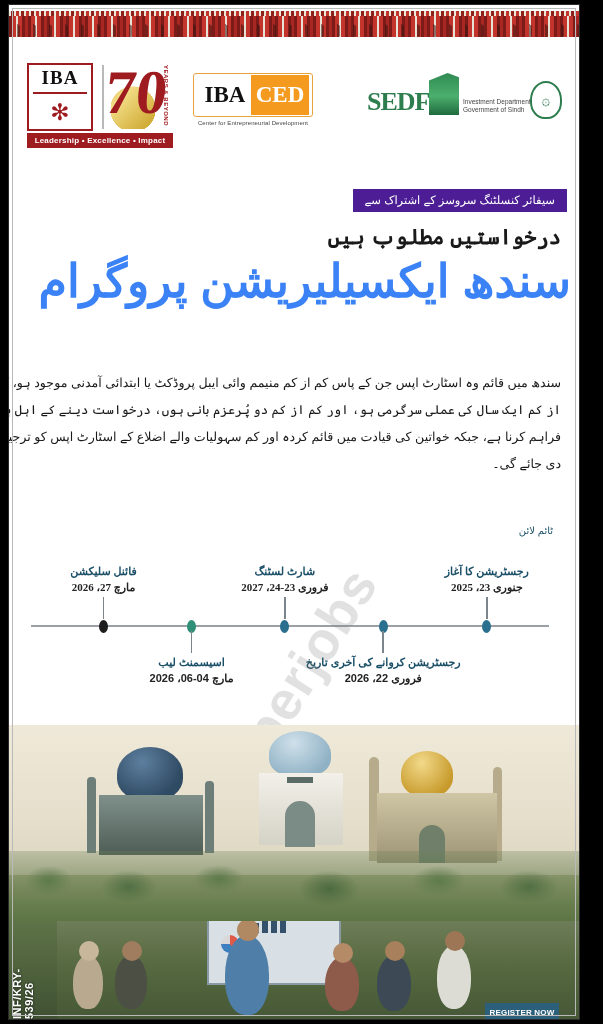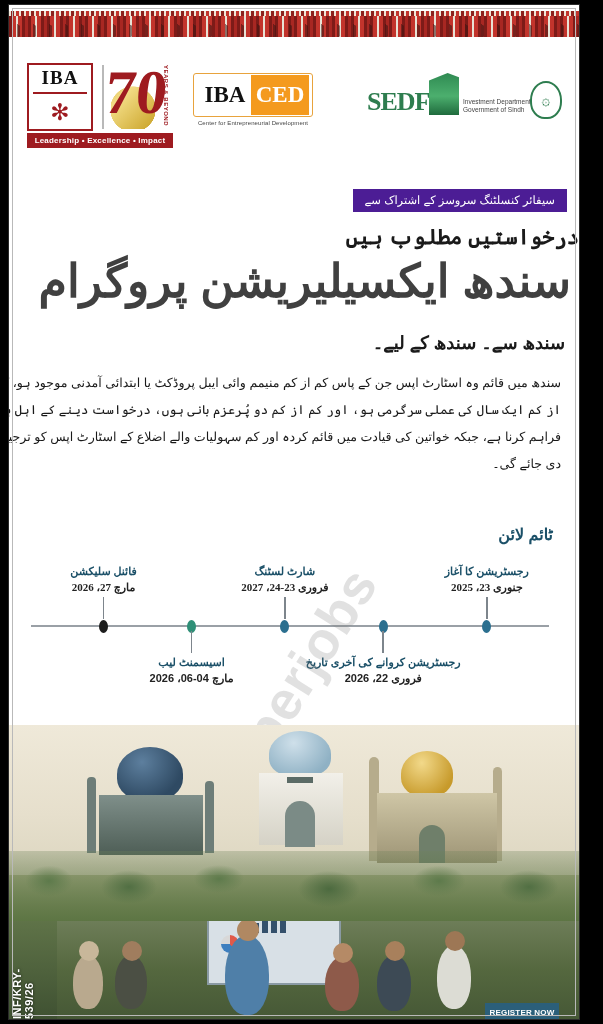--- a/index.html
+++ b/index.html
@@ -66,32 +66,32 @@
   .sedf .ftxt1{position:absolute;left:96px;top:4px;font-size:10.5px;font-weight:bold;color:#1a1a1a;line-height:11.5px;width:92px;}
   .sedf .ftxt2{position:absolute;left:96px;top:29px;font-size:6.5px;color:#444;line-height:8px;width:92px;}
   .sedf .crest{position:absolute;left:163px;top:12px;width:32px;height:38px;border:2px solid #2e7d4f;border-radius:50% 50% 45% 45%;box-sizing:border-box;color:#2e7d4f;font-size:15px;text-align:center;line-height:34px;}
 
   
   .body{position:absolute;left:0;right:0;top:150px;bottom:0;background:#fff;}
   .bodytop{position:absolute;left:0;right:0;top:0;height:430px;background:#fff;}
 
   .collab{position:absolute;right:12px;top:34px;background:#4c1d95;color:#fff;
      font-size:11.5px;padding:4px 12px 5px;direction:rtl;letter-spacing:.2px;white-space:nowrap;}
-  .wanted{position:absolute;right:0;top:70px;font-size:21px;color:#1a1a1a;direction:rtl;font-weight:bold;white-space:nowrap;}
+  .wanted{position:absolute;right:18px;top:70px;font-size:21px;color:#1a1a1a;direction:rtl;font-weight:bold;white-space:nowrap;}
   .headline{position:absolute;right:8px;top:95px;left:10px;text-align:right;direction:rtl;
-     font-size:46px;line-height:62px;font-weight:bold;color:#404040;white-space:nowrap;letter-spacing:-0.5px;}
+     font-size:46px;line-height:62px;font-weight:bold;color:#3b82f6;white-space:nowrap;letter-spacing:-0.5px;}
   .fromfor{position:absolute;right:14px;top:177px;font-size:18px;color:#1a1a1a;direction:rtl;font-weight:bold;white-space:nowrap;}
 
   .para{position:absolute;right:18px;left:18px;top:215px;direction:rtl;text-align:right;
      font-size:12.6px;line-height:27px;color:#1a1a1a;}
   .para .ln{display:block;white-space:nowrap;}
 
   
   .tl{position:absolute;left:0;right:0;top:370px;height:225px;}
-  .tl-title{position:absolute;right:26px;top:0px;font-size:16px;font-weight:bold;color:#1b5068;direction:rtl;}
+  .tl-title{position:absolute;right:26px;top:0px;font-size:10px;font-weight:normal;color:#1b5068;direction:rtl;}
   .axis{position:absolute;left:22px;right:30px;top:100px;height:2px;background:#9aa0a6;}
   .node{position:absolute;}
   .node .dot{position:absolute;width:9px;height:13px;border-radius:50%;left:-4.5px;top:-5.5px;}
   .node .stem{position:absolute;width:1.6px;left:-0.8px;background:#7d858c;}
   .node .lbl{position:absolute;direction:rtl;text-align:center;font-size:11px;line-height:15.5px;color:#1b5068;font-weight:bold;white-space:nowrap;transform:translateX(-50%);}
   .node .lbl .d{color:#222;font-weight:bold;font-size:11px;}
   .node.up .stem{bottom:6px;height:22px;}
   .node.up .lbl{bottom:30px;font-family:Liberation Serif, serif;}
   .node.dn .stem{top:6px;height:22px;}
   .node.dn .lbl{top:30px;}
@@ -190,21 +190,20 @@
         <div class="crest">۞</div>
       </div>
     </div>
 
     <div class="body">
       <div class="bodytop"></div>
 
       <div class="collab">سیفائر کنسلٹنگ سروسز کے اشتراک سے</div>
       <div class="wanted">درخواستیں مطلوب ہیں</div>
       <div class="headline">سندھ ایکسیلیریشن پروگرام</div>
-      <div class="fromfor">سندھ سے۔ سندھ کے لیے۔</div>
 
       <div class="para" id="para">
           <span class="ln">سندھ میں قائم وہ اسٹارٹ اپس جن کے پاس کم از کم منیمم وائی ایبل پروڈکٹ یا ابتدائی آمدنی موجود ہو، کم</span>
           <span class="ln">از کم ایک سال کی عملی سرگرمی ہو، اور کم از کم دو پُرعزم بانی ہوں، درخواست دینے کے اہل ہیں۔</span>
           <span class="ln">فراہم کرنا ہے، جبکہ خواتین کی قیادت میں قائم کردہ اور کم سہولیات والے اضلاع کے اسٹارٹ اپس کو ترجیح</span>
           <span class="ln">دی جائے گی۔</span>
         </div>
 
       <div class="tl">
         <div class="tl-title">ٹائم لائن</div>

